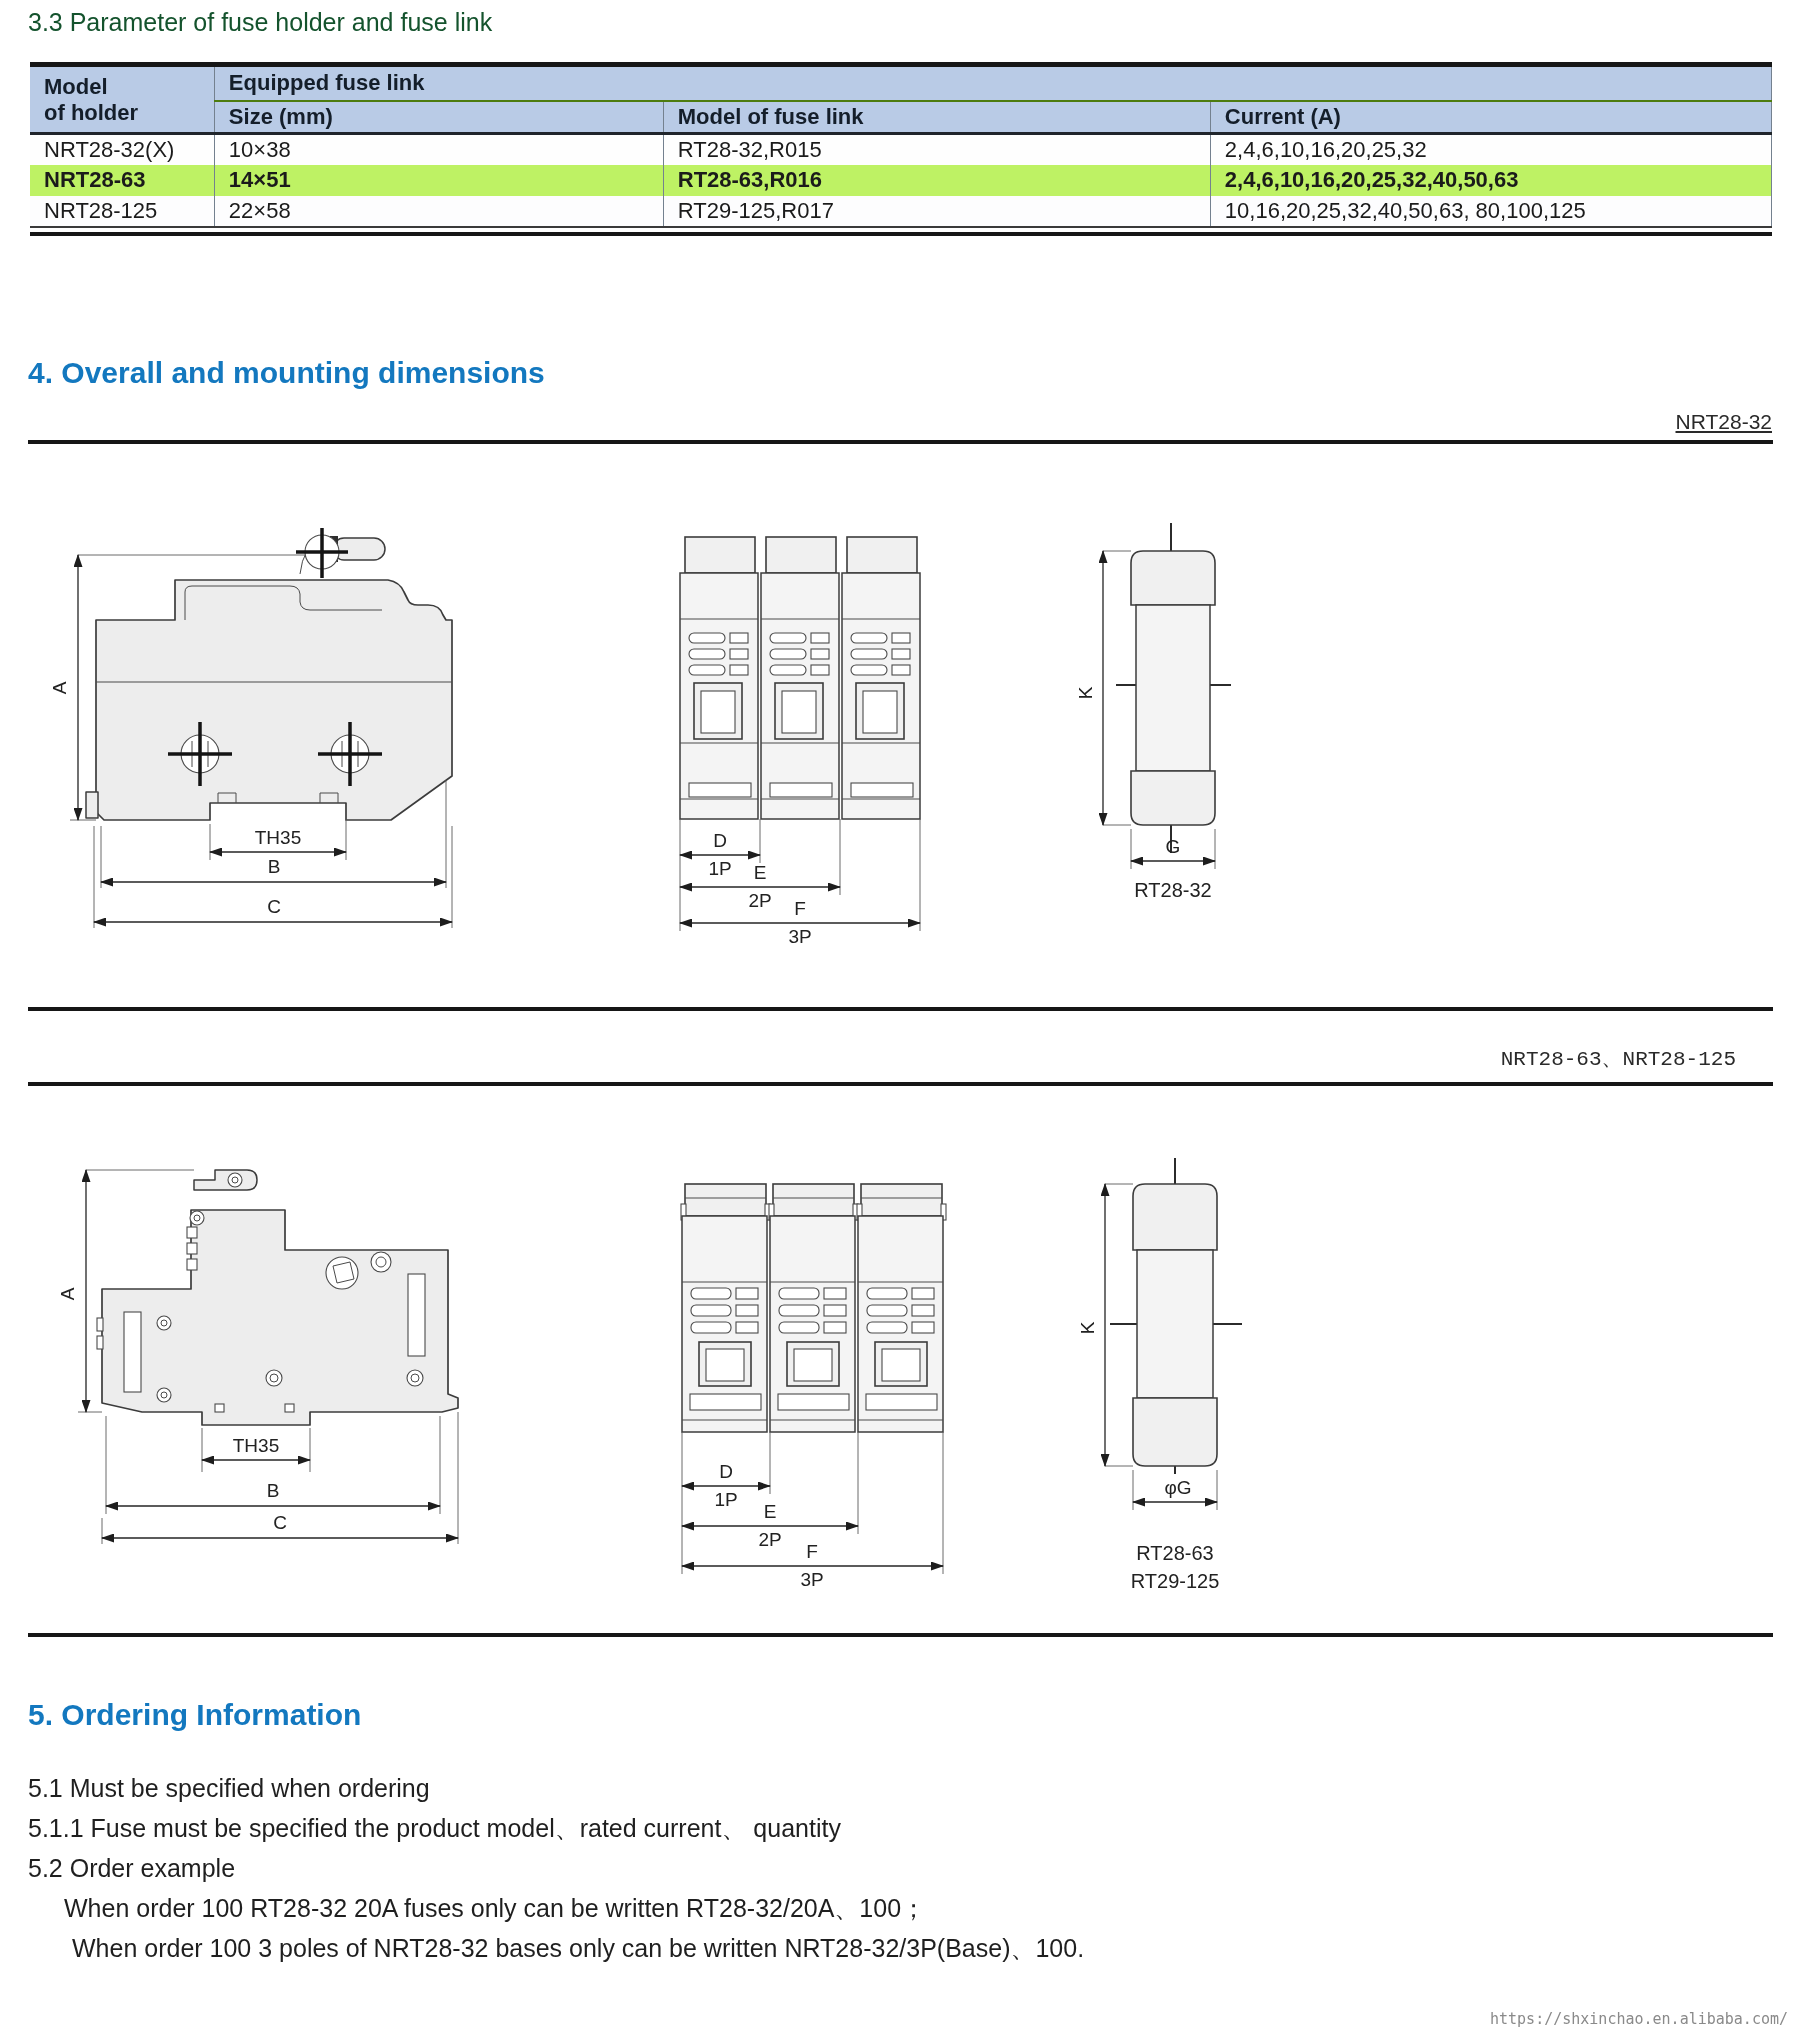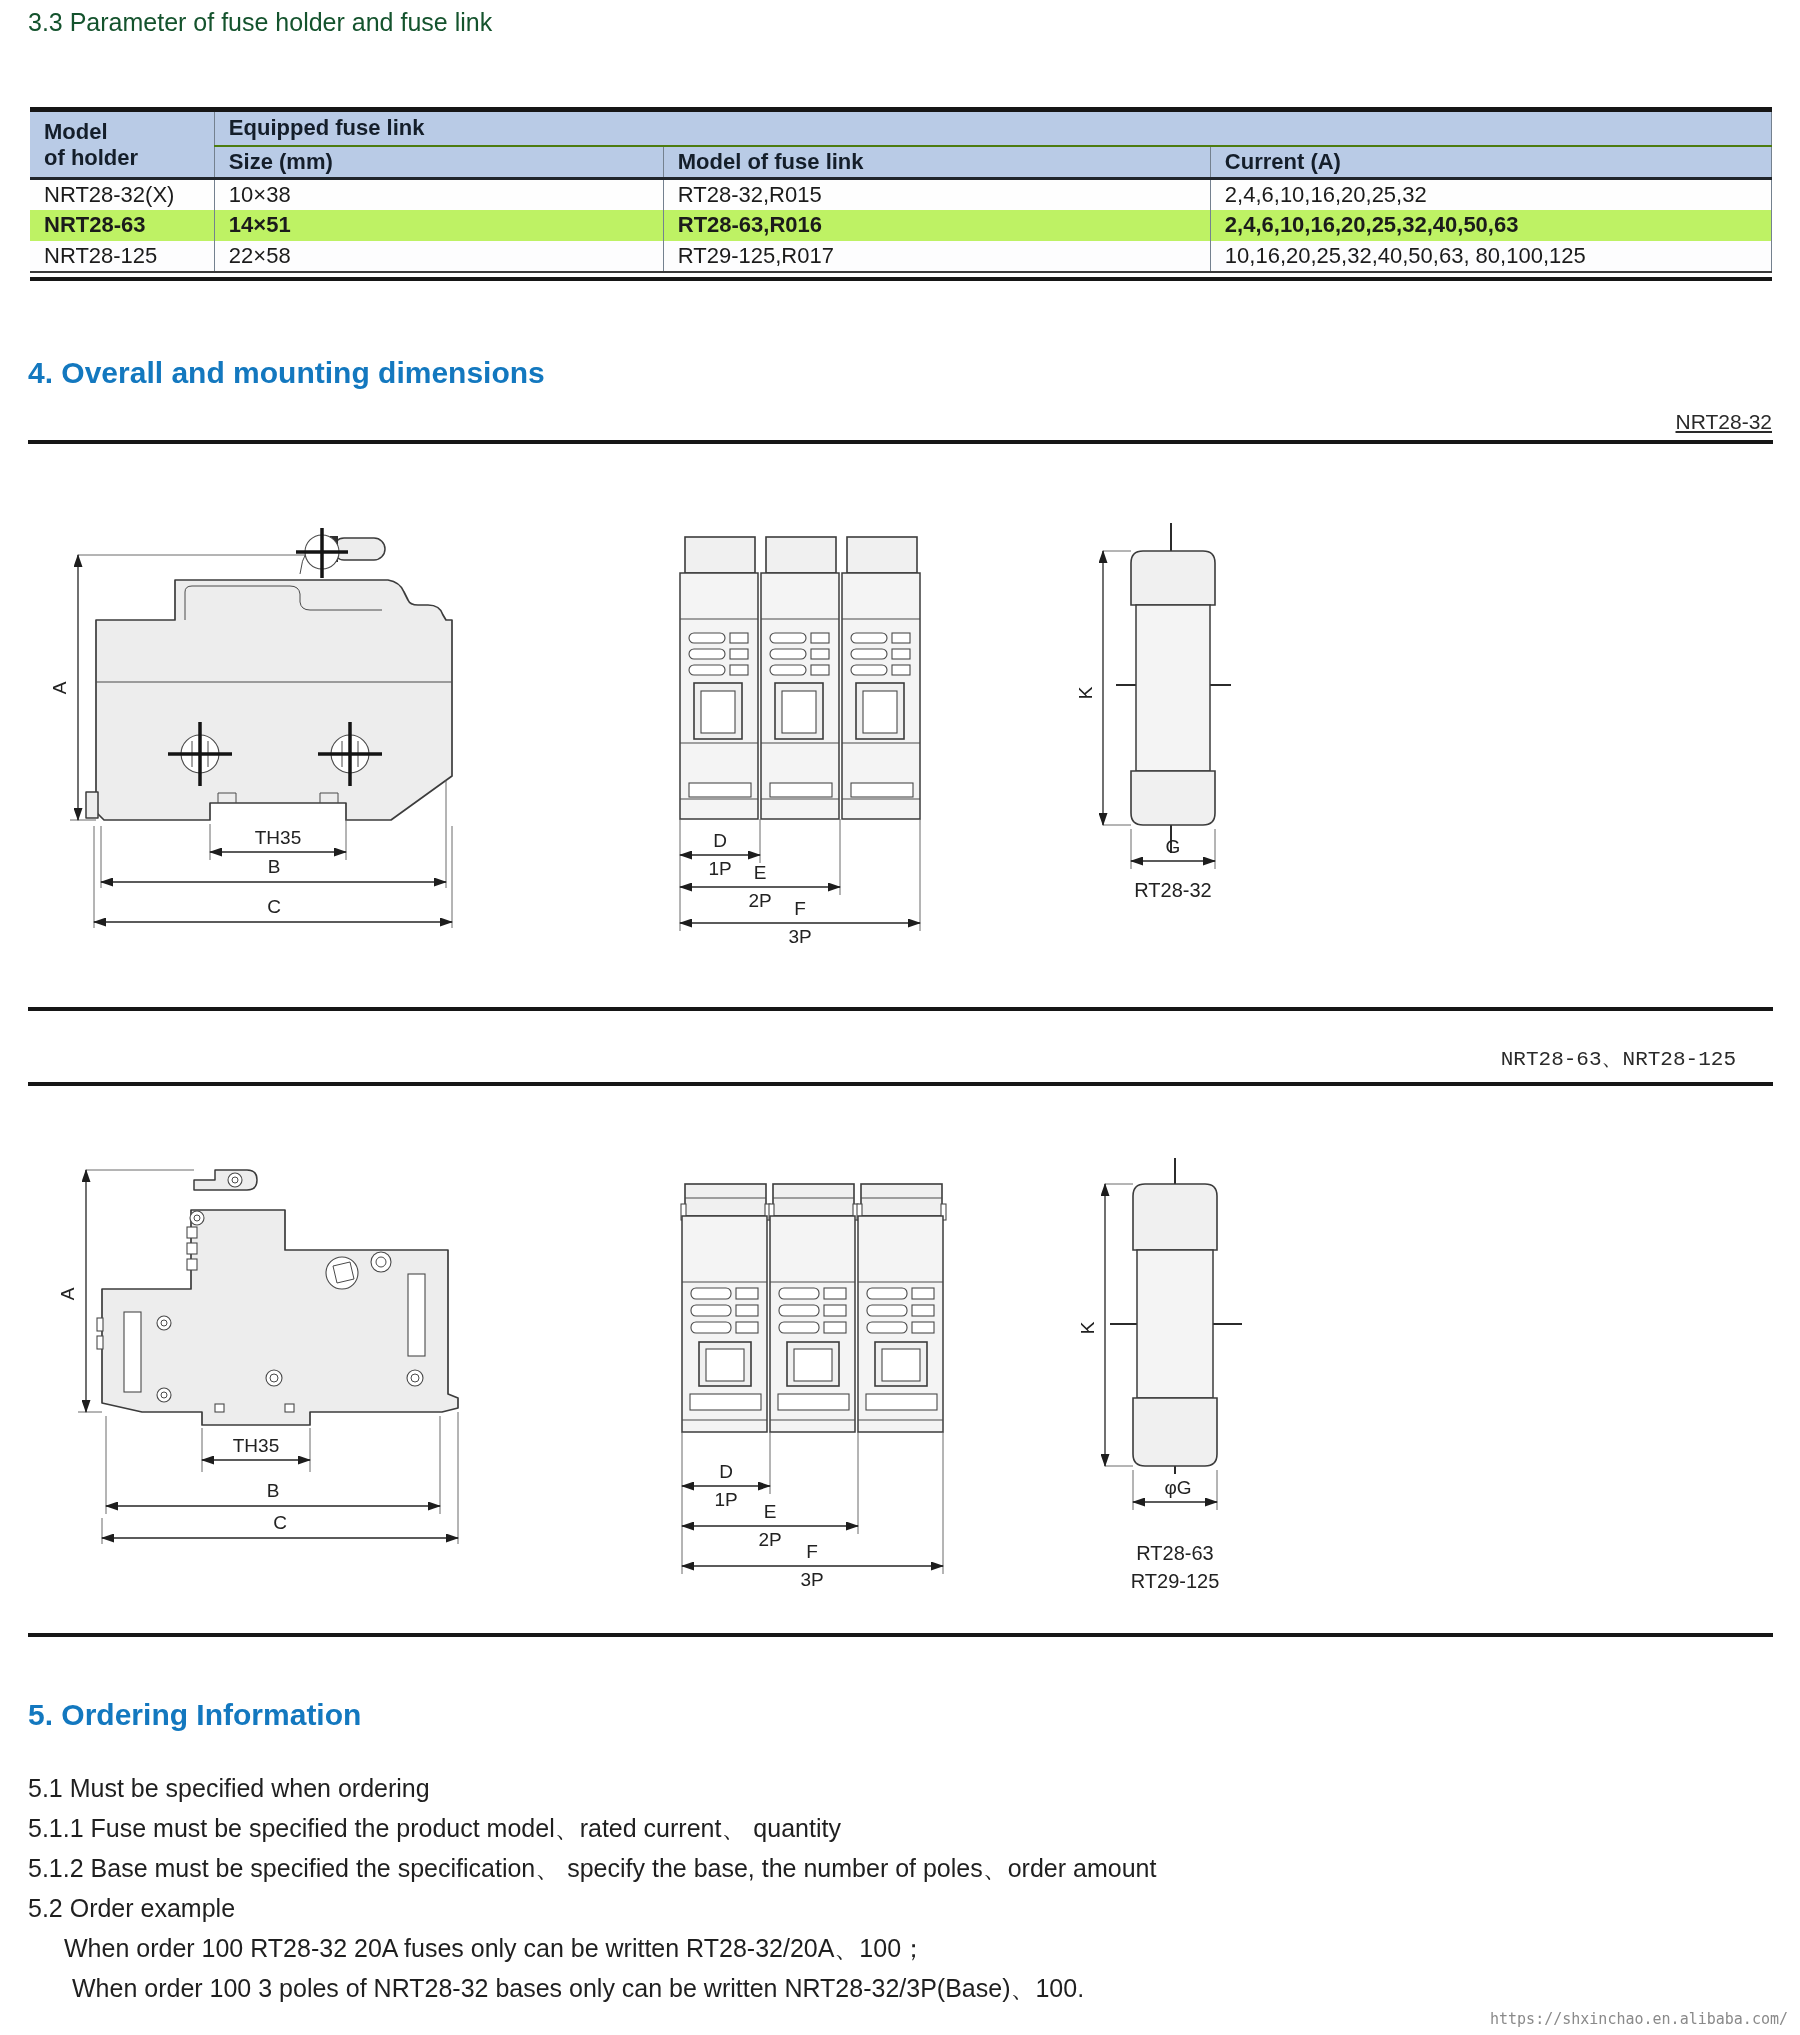--- a/index.html
+++ b/index.html
@@ -55,21 +55,21 @@
   .cross   { stroke:#141414; stroke-width:3.5; fill:none; }
   .cline   { stroke:#2b2b2b; stroke-width:2; fill:none; }
 </style>
 </head>
 <body>
 
 <div class="page">
 
   <div class="abs doc-title" style="left:28px; top:8px;">3.3 Parameter of fuse holder and fuse link</div>
 
-  <div class="abs table-wrap" style="left:30px; top:62px;margin-top:45px;">
+  <div class="abs table-wrap" style="left:30px; top:62px;">
     <table class="param">
       <colgroup>
           <col style="width:184px">
           <col style="width:448px">
           <col style="width:546px">
           <col style="width:560px">
         </colgroup>
       <tbody>
           <tr class="grouprow">
         <th rowspan="2" class="c1 holder">
@@ -398,21 +398,20 @@
     <text x="95" y="436" text-anchor="middle" class="flabel">RT29-125</text>
   </svg>
 
   <div class="abs rule" style="left:28px; top:1633px; width:1745px;"></div>
 
   <div class="abs h-blue" style="left:28px; top:1698px;">5. Ordering Information</div>
 
   <div class="abs ordering" style="left:28px; top:1768px; width:1740px;">
     <div>5.1 Must be specified when ordering</div>
     <div>5.1.1 Fuse must be specified the product model、rated current、 quantity</div>
-    <div>5.1.2 Base must be specified the specification、 specify the base, the number of poles、order amount</div>
     <div>5.2 Order example</div>
     <div class="indent1">When order 100 RT28-32 20A fuses only can be written RT28-32/20A、100；</div>
     <div class="indent2">When order 100 3 poles of NRT28-32 bases only can be written NRT28-32/3P(Base)、100.</div>
   </div>
 
   <div class="abs footer-url" style="left:1300px; top:2010px; width:488px;">https://shxinchao.en.alibaba.com/</div>
 
 </div>
 
 </body></html>

